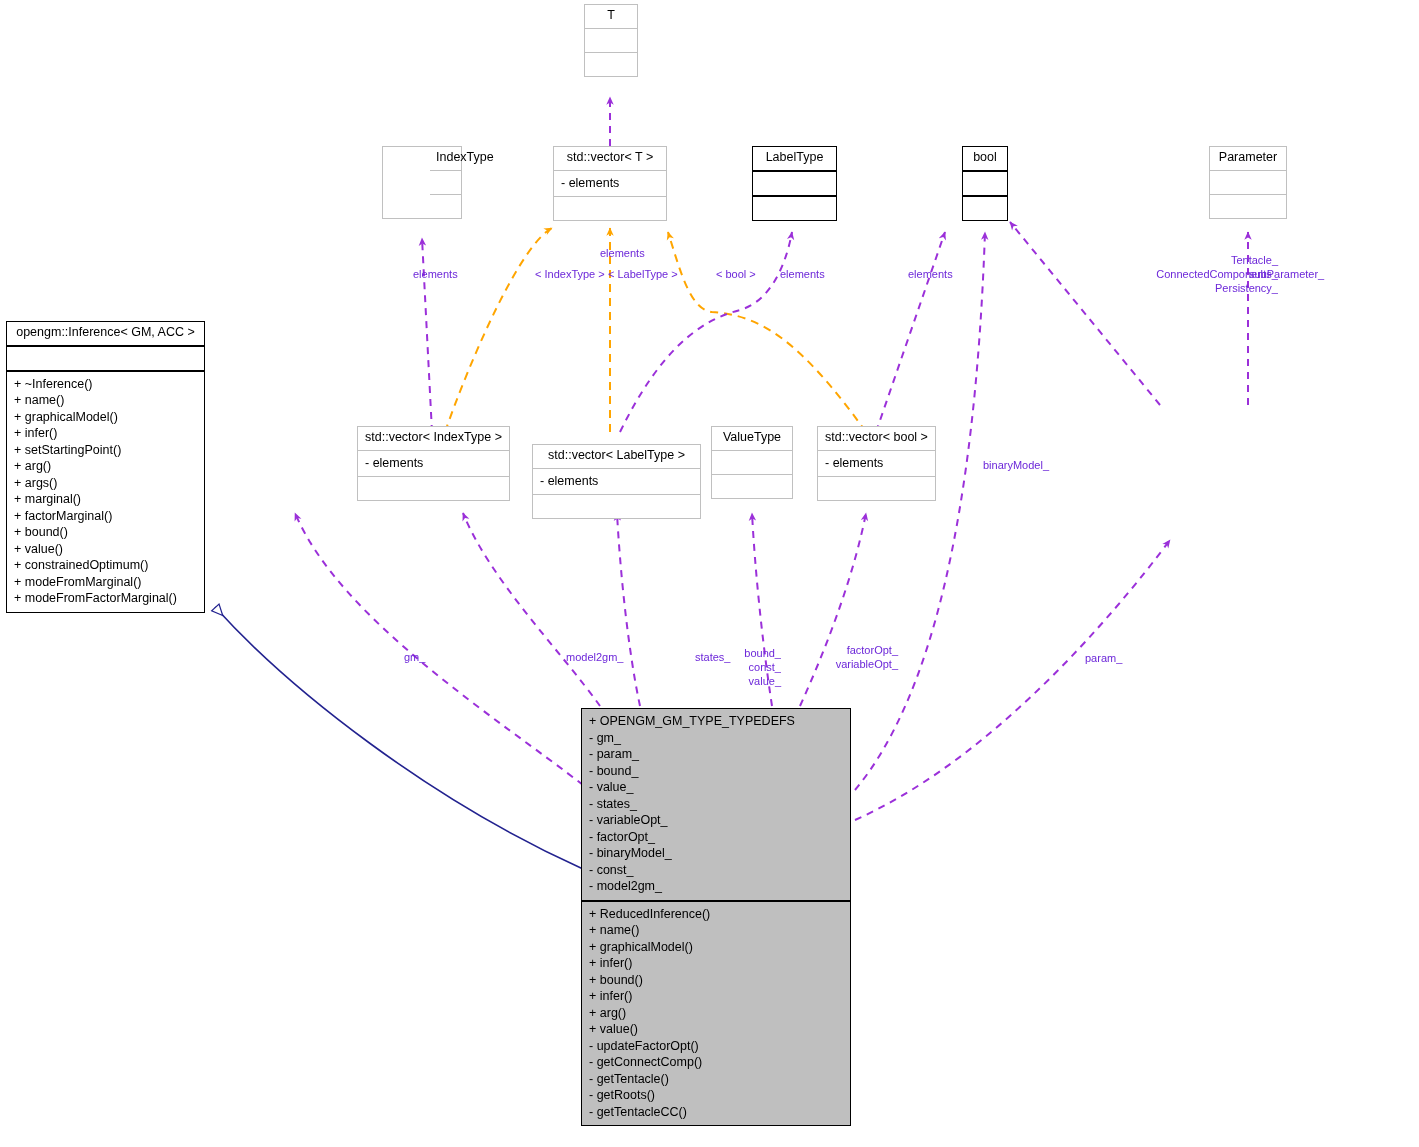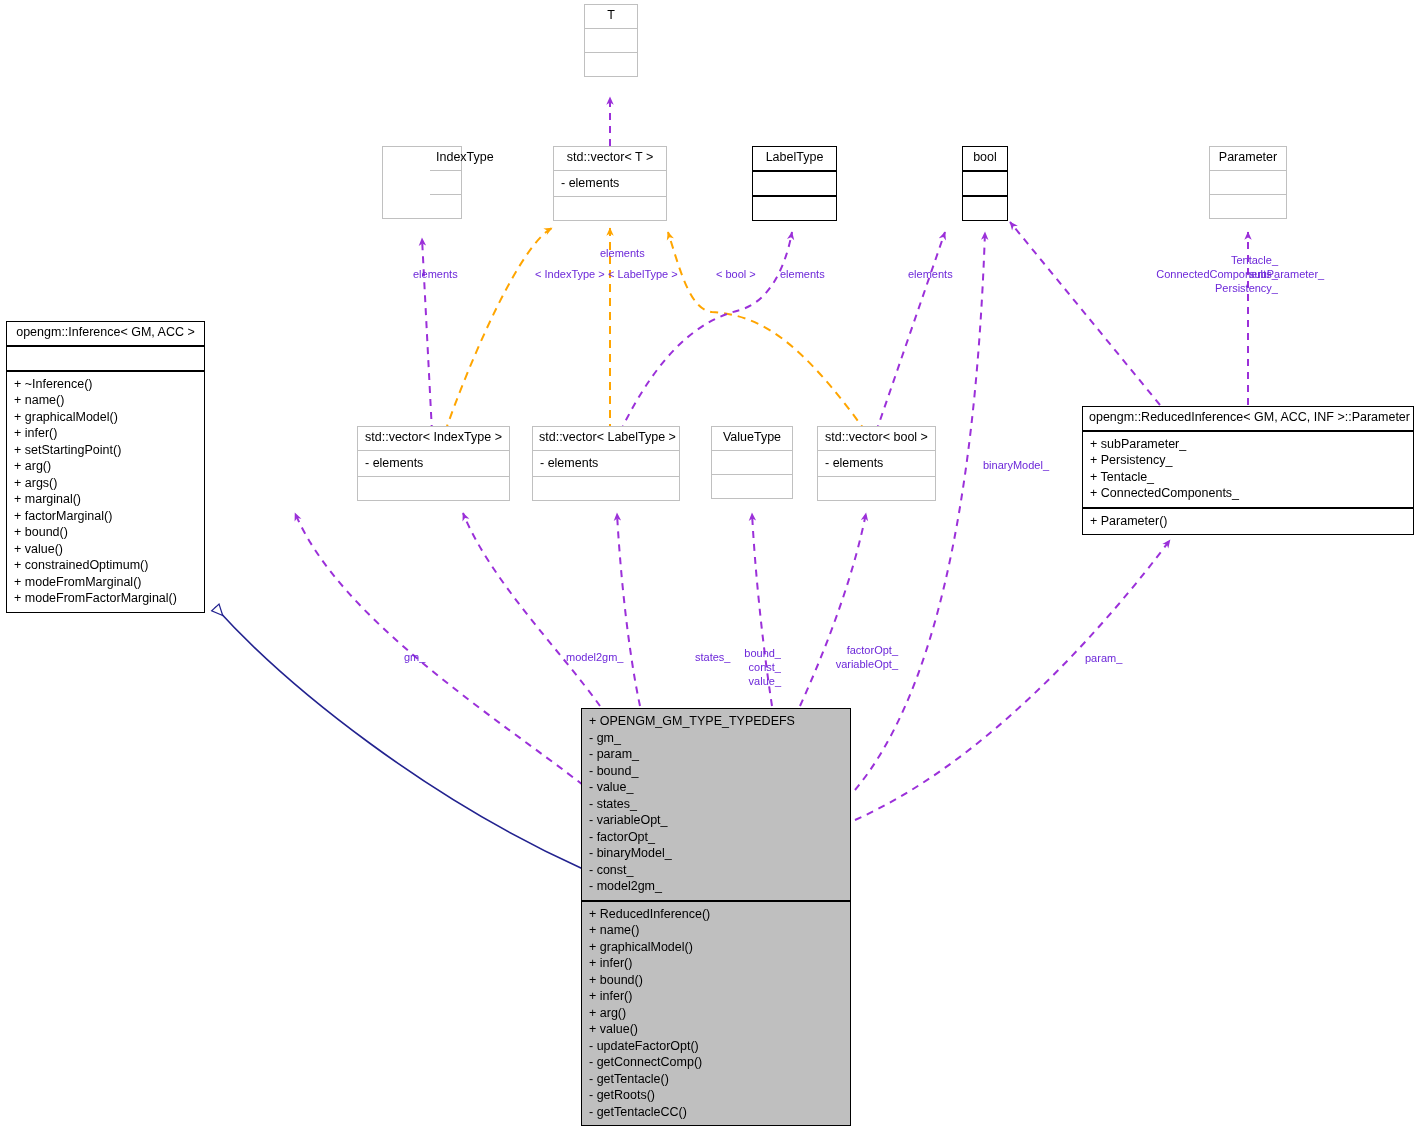--- a/index.html
+++ b/index.html
@@ -193,21 +193,21 @@
 
 
   <div class="node" style="left:357px; top:426px; width:153px;">
     <div class="title">std::vector&lt; IndexType &gt;</div>
     <div class="compartment divider">
       <div class="row">- elements</div>
     </div>
     <div class="compartment empty"></div>
   </div>
 
-  <div class="node" style="left:532px; top:426px; width:148px;">
+  <div class="node" style="left:532px; top:444px; width:169px;">
     <div class="title">std::vector&lt; LabelType &gt;</div>
     <div class="compartment divider">
       <div class="row">- elements</div>
     </div>
     <div class="compartment empty"></div>
   </div>
 
   <div class="node" style="left:711px; top:426px; width:82px;">
     <div class="title">ValueType</div>
     <div class="compartment empty divider"></div>
@@ -215,32 +215,20 @@
   </div>
 
   <div class="node" style="left:817px; top:426px; width:119px;">
     <div class="title">std::vector&lt; bool &gt;</div>
     <div class="compartment divider">
       <div class="row">- elements</div>
     </div>
     <div class="compartment empty"></div>
   </div>
 
-  <div class="node solid" style="left:1082px; top:406px; width:332px;">
-    <div class="title">opengm::ReducedInference&lt; GM, ACC, INF &gt;::Parameter</div>
-    <div class="compartment divider">
-      <div class="row">+ subParameter_</div>
-      <div class="row">+ Persistency_</div>
-      <div class="row">+ Tentacle_</div>
-      <div class="row">+ ConnectedComponents_</div>
-    </div>
-    <div class="compartment">
-      <div class="row">+ Parameter()</div>
-    </div>
-  </div>
 
   <div class="node filled" style="left:581px; top:708px; width:270px;">
     <div class="compartment divider">
       <div class="row">+ OPENGM_GM_TYPE_TYPEDEFS</div>
       <div class="row">- gm_</div>
       <div class="row">- param_</div>
       <div class="row">- bound_</div>
       <div class="row">- value_</div>
       <div class="row">- states_</div>
       <div class="row">- variableOpt_</div>

